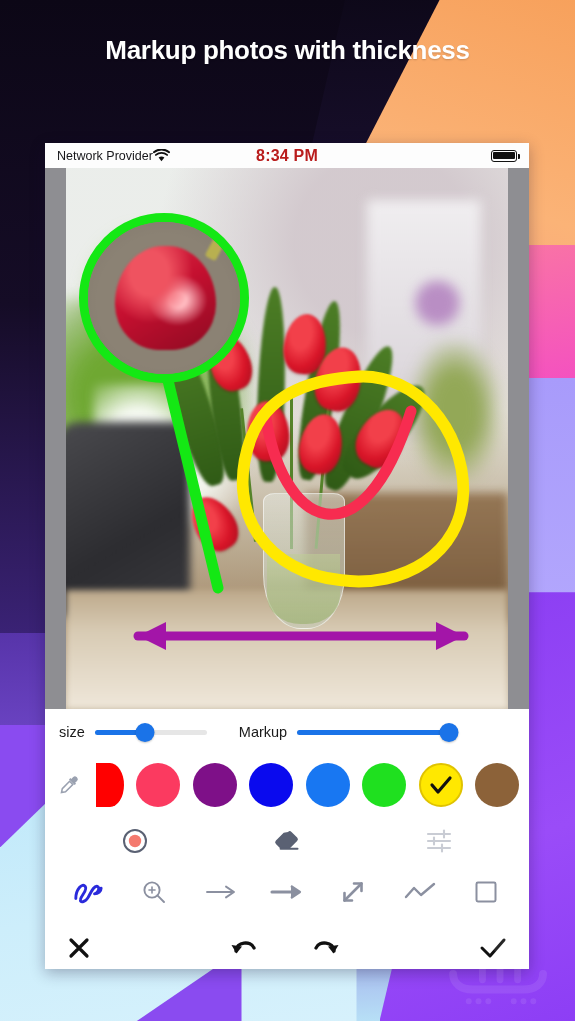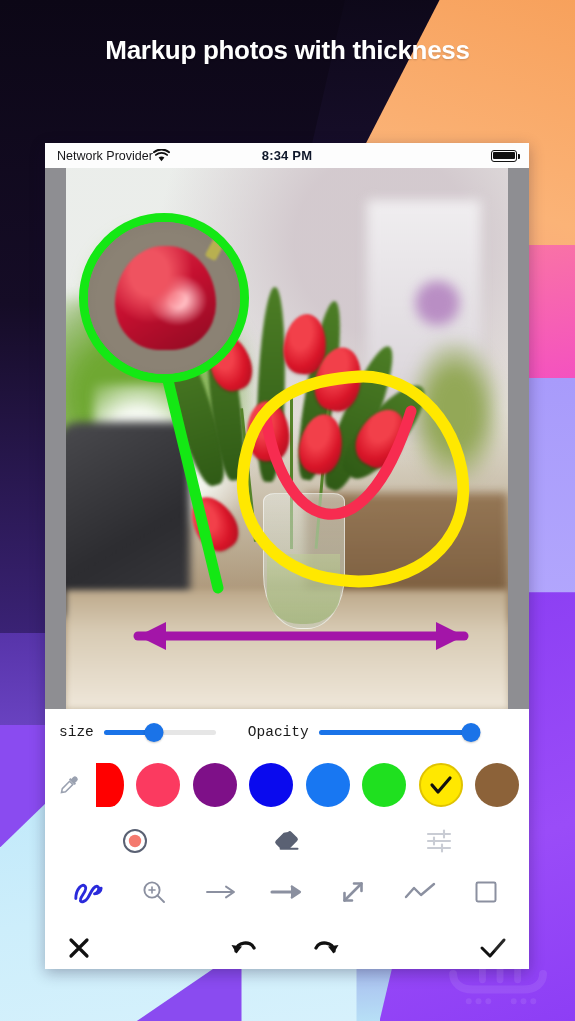--- a/index.html
+++ b/index.html
@@ -78,21 +78,21 @@
   
   .statusbar{
     height:25px;background:#fdfdfd;
     display:flex;align-items:center;
     padding:0 12px;box-sizing:border-box;
     position:relative;
   }
   .sb-left{display:flex;align-items:center;gap:0;font-size:12.5px;color:#16161a;}
   .sb-time{
     position:absolute;left:0;right:0;text-align:center;
-    font-size:13px;font-weight:bold;color:#0f172a;letter-spacing:.2px;
+    font-size:16px;font-weight:bold;color:#b91c1c;letter-spacing:.2px;
     pointer-events:none;
   }
   .sb-right{margin-left:auto;display:flex;align-items:center;}
   .wifi{display:block;}
   .batt{
     width:26px;height:12px;border:1.6px solid #111;border-radius:3px;
     position:relative;box-sizing:border-box;padding:1.4px;
   }
   .batt i{display:block;height:100%;width:100%;background:#111;border-radius:1px;}
   .batt:after{
@@ -179,21 +179,21 @@
     filter:blur(1.2px);
   }
   .loupe-stem{position:absolute;right:12%;top:8%;width:12px;height:26px;
     background:#b8b050;transform:rotate(28deg);border-radius:3px;filter:blur(1px);}
 
   
   .panel{background:#fff;padding:0;}
   .row{display:flex;align-items:center;box-sizing:border-box;}
 
   .slider-row{height:46px;padding:0 14px;gap:10px;}
-  .sl-label{font-size:14.5px;color:#1b1b1b;white-space:nowrap;font-family:Liberation Mono, monospace;}
+  .sl-label{font-size:14.5px;color:#1b1b1b;white-space:nowrap;}
   .slider{position:relative;height:18px;display:flex;align-items:center;flex:1;}
   .track{position:absolute;left:0;right:0;height:5px;border-radius:3px;background:#e6e6e6;}
   .fill{position:absolute;left:0;height:5px;border-radius:3px;background:#1a73e8;}
   .knob{position:absolute;width:19px;height:19px;border-radius:50%;background:#1a73e8;
         transform:translateX(-50%);box-shadow:0 1px 2px rgba(0,0,0,.22);}
   .slider.size{max-width:112px;}
   .slider.opac{max-width:152px;}
 
   .colors-row{height:60px;padding:0 10px;gap:0;justify-content:space-between;}
   .swatch{width:44px;height:44px;border-radius:50%;flex:0 0 auto;position:relative;}
@@ -323,21 +323,21 @@
 
     <div class="panel">
 
       <div class="row slider-row">
         <span class="sl-label">size</span>
         <div class="slider size">
           <div class="track"></div>
           <div class="fill" id="size-fill" style="width: 45%; background: rgb(26, 115, 232);"></div>
           <div class="knob" id="size-knob" style="left: 45%; background: rgb(26, 115, 232);"></div>
         </div>
-        <span class="sl-label" style="margin-left:22px;">Opacity</span>
+        <span class="sl-label" style="margin-left:22px;">Markup</span>
         <div class="slider opac">
           <div class="track"></div>
           <div class="fill" id="opac-fill" style="width: 100%; background: rgb(26, 115, 232);"></div>
           <div class="knob" id="opac-knob" style="left: 100%; background: rgb(26, 115, 232);"></div>
         </div>
       </div>
 
       <div class="row colors-row" id="colors-row">
         <div class="eyedrop">
           <svg width="22" height="22" viewBox="0 0 24 24">

